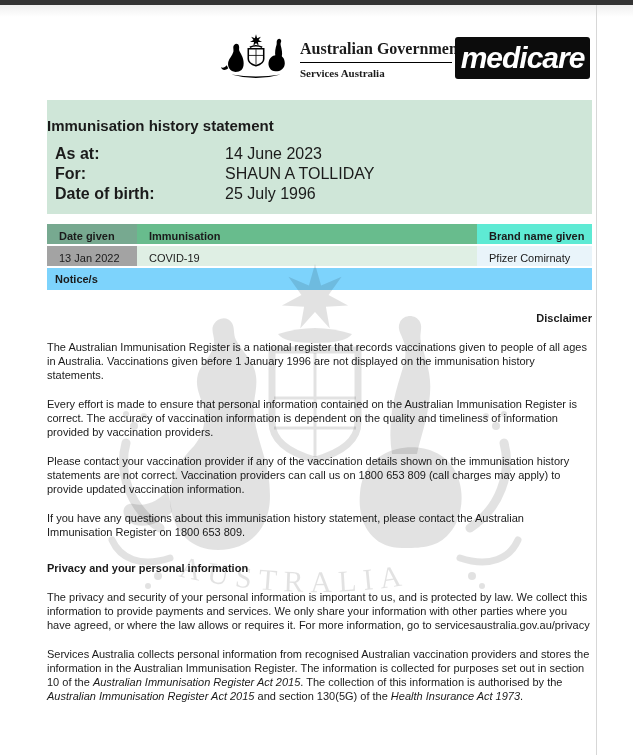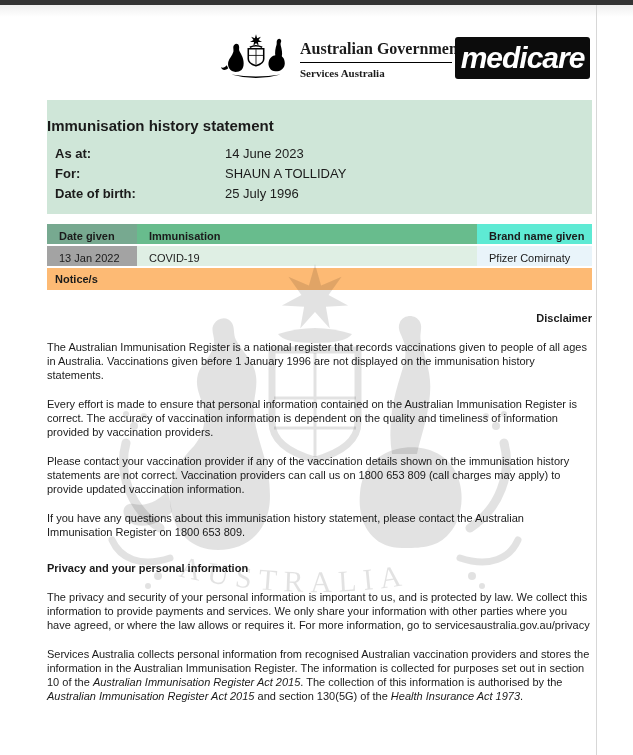--- a/index.html
+++ b/index.html
@@ -21,35 +21,35 @@
   .gov-rule{width:152px;height:1px;background:#000;margin:4px 0 4px 0;}
   .gov-sub{font-family:"Liberation Serif",serif;font-weight:bold;font-size:11px;white-space:nowrap;}
   .medicare-logo{position:absolute;left:455px;top:37px;width:135px;height:42px;
     background:#0c0c0c;border-radius:3px;display:flex;align-items:center;justify-content:center;}
   .medicare-logo span{color:#fff;font-style:italic;font-weight:bold;font-size:30px;letter-spacing:-1px;}
 
   
   .content{position:absolute;left:47px;top:100px;width:545px;}
   .info-block{background:#cfe6d8;padding:6px 0 10px 0;}
   .stmt-title{font-weight:bold;font-size:15px;padding:3px 0 10px 0;margin-top:8px;}
-  .field-row{display:flex;font-size:13px;line-height:20px;padding-left:8px;}
+  .field-row{display:flex;font-size:16px;line-height:20px;padding-left:8px;}
   .field-label{font-weight:bold;width:170px;}
 
   
   .vax-table{margin-top:10px;font-size:11px;}
   .t-row{display:grid;grid-template-columns:90px 340px 115px;margin-bottom:2px;}
   .t-cell{height:20px;line-height:24px;padding-left:12px;box-sizing:border-box;
     white-space:nowrap;overflow:hidden;}
   .h-date{background:#77a990;font-weight:bold;}
   .h-immun{background:#68bc8d;font-weight:bold;}
   .h-brand{background:#5eead4;font-weight:bold;}
   .c-date{background:#a3a3a3;}
   .c-immun{background:#dfefe4;}
   .c-brand{background:#e9f4fa;}
-  .notice-bar{background:#fdba74;height:22px;line-height:22px;font-weight:bold;
+  .notice-bar{background:#7dd3fc;height:22px;line-height:22px;font-weight:bold;
     font-size:11px;padding-left:8px;}
 
   
   .body-text{font-size:11px;line-height:14px;}
   .sec-heading{font-weight:bold;margin:22px 0 0 0;}
   .sec-heading.first{margin-top:21px;text-align:right;}
   .body-text p{margin:15px 0 0 0;}
   .body-text em{font-style:italic;}
 
   

